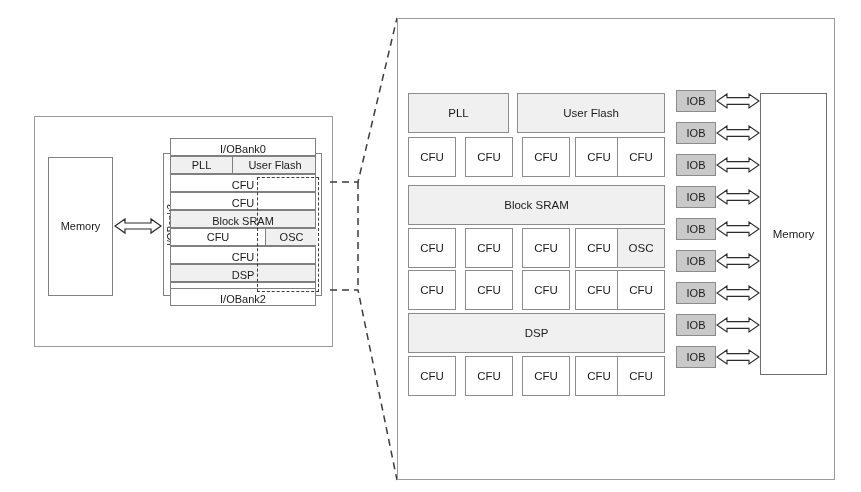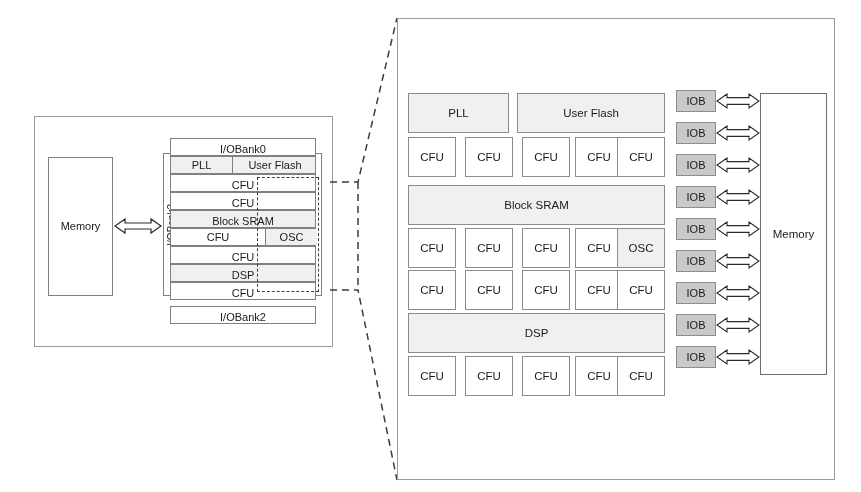--- a/index.html
+++ b/index.html
@@ -151,21 +151,21 @@
     </div>
 
     <div class="lrow sh" style="top:126px;">
       <span>DSP</span>
     </div>
 
     <div class="lrow" style="top:144px;">
       <span>CFU</span>
     </div>
 
-    <div class="lrow" style="top:168px;">
+    <div class="lrow" style="top:150px;">
       <span>I/OBank2</span>
     </div>
   </div>
 
   <div id="left-dashed-sel"></div>
 
   <svg id="callout" width="80" height="480" viewBox="0 0 80 480">
 
     <path d="M0 172 L28 172 L67 8" fill="none" stroke="#3c3c3c" stroke-width="1.5" stroke-dasharray="7 5"></path>
 

